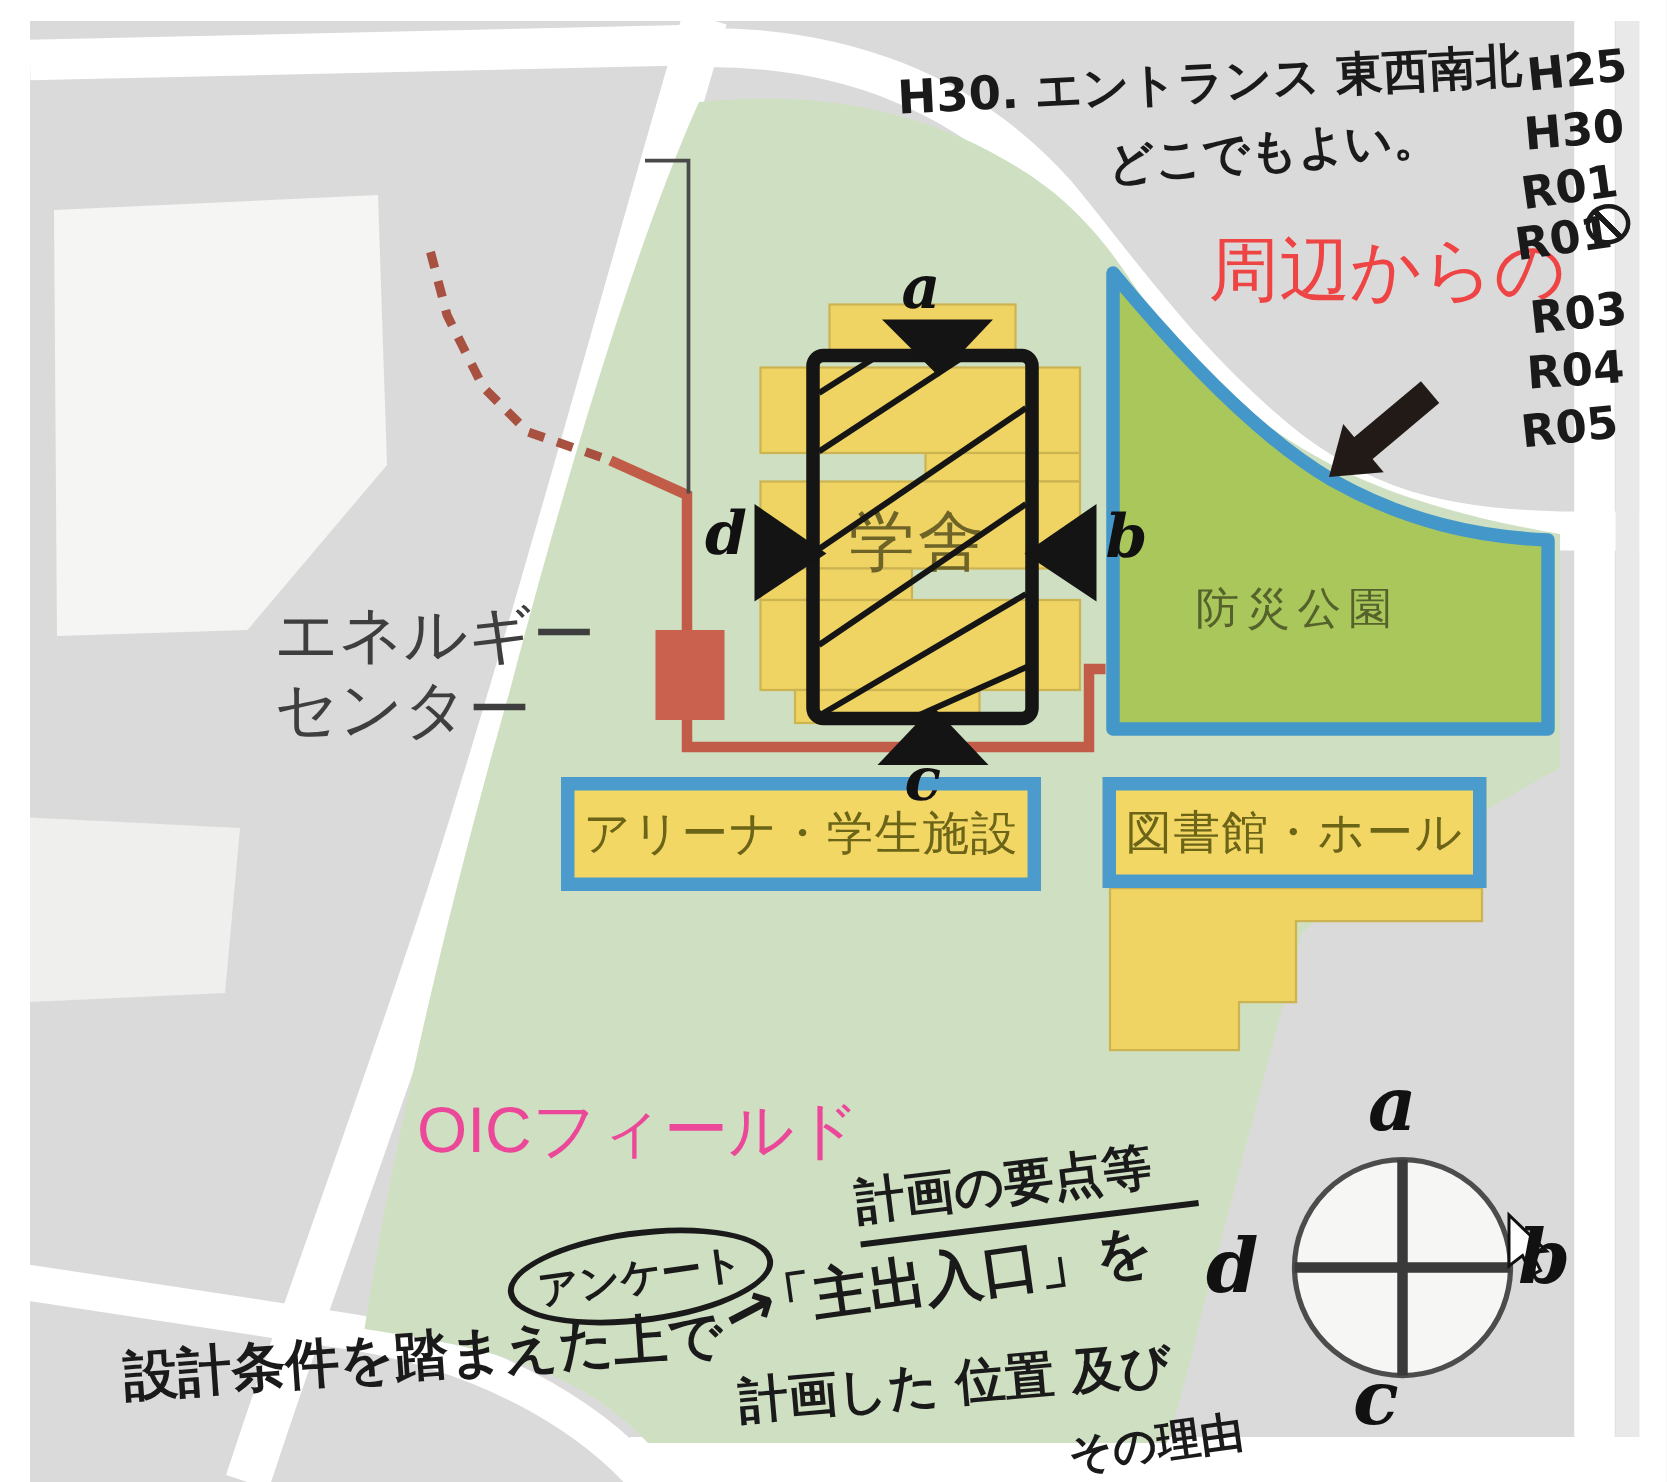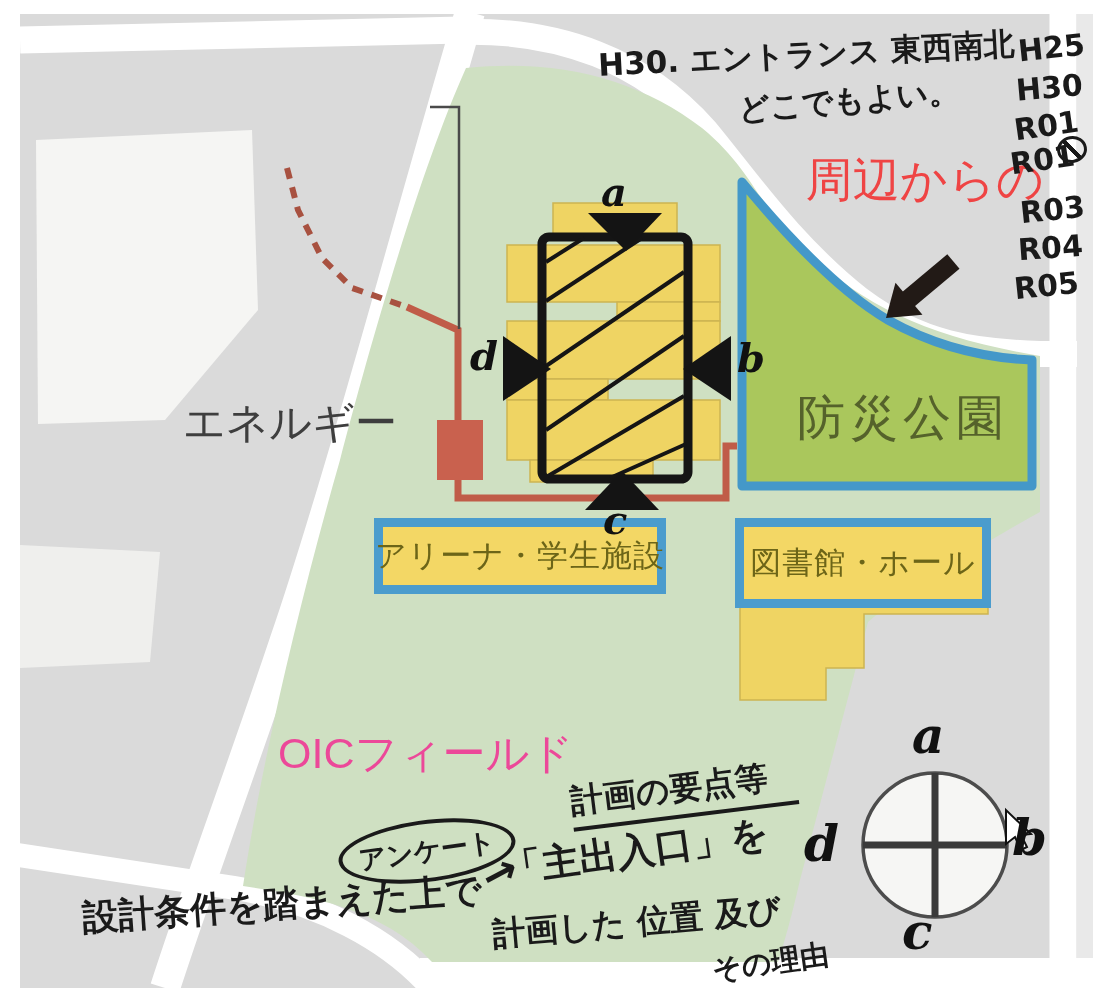--- a/index.html
+++ b/index.html
@@ -61,31 +61,33 @@
 
     <polyline points="287,168 298,210 322,258 352,288 407,307" fill="none" stroke="#a85140" stroke-width="6" stroke-dasharray="11 9"></polyline>
     <path d="M 407 307 L 458 330 L 458 420 M 458 480 L 458 498 L 726 498 L 726 446 L 737 446" fill="none" stroke="#c05c48" stroke-width="7"></path>
     <rect x="437" y="420" width="46" height="60" fill="#c9614e"></rect>
 
     <path d="M 430 107 L 459 107 L 459 329" fill="none" stroke="#4a4a4a" stroke-width="2.5"></path>
   </svg>
 
   <div class="abs printed" style="left:183px;top:398px;font-size:42px;line-height:1.2;z-index:10;">
     <div>エネルギー</div>
+    <div>センター</div>
   </div>
-  <div class="abs printed" style="left:797px;top:386px;font-size:48px;letter-spacing:5px;color:#55622b;z-index:10;">防災公園</div>
+  <div class="abs printed" style="left:566px;top:332px;font-size:44px;letter-spacing:2px;color:#6f6428;z-index:10;">学舎</div>
+  <div class="abs printed" style="left:797px;top:386px;font-size:29px;letter-spacing:5px;color:#55622b;z-index:10;">防災公園</div>
   <div class="abs printed" style="left:782px;top:152px;width:286px;text-align:center;font-size:47px;line-height:1.18;color:#ef4444;z-index:10;">
     <div>周辺からの</div>
   </div>
   <div class="abs printed" style="left:278px;top:725px;font-size:43px;color:#ec4899;z-index:10;">OICフィールド</div>
 
-  <div class="abs label-box" style="left:374px;top:518px;width:292px;height:76px;z-index:10;">
+  <div class="abs label-box" style="left:374px;top:518px;width:320px;height:76px;z-index:10;">
     <span>アリーナ・学生施設</span>
   </div>
-  <div class="abs label-box" style="left:735px;top:518px;width:256px;height:90px;z-index:10;">
+  <div class="abs label-box" style="left:735px;top:518px;width:256px;height:74px;z-index:10;">
     <span>図書館・ホール</span>
   </div>
 
   <svg class="abs" style="left:0;top:0;z-index:20;pointer-events:none;" width="1111" height="988" viewBox="0 0 1111 988">
 
     <rect x="542" y="237" width="146" height="242" rx="7" fill="none" stroke="#151515" stroke-width="9"></rect>
     <g stroke="#151515" stroke-width="4">
       <line x1="546" y1="262" x2="584" y2="238"></line>
       <line x1="546" y1="301" x2="642" y2="238"></line>
       <line x1="546" y1="366" x2="684" y2="272"></line>

